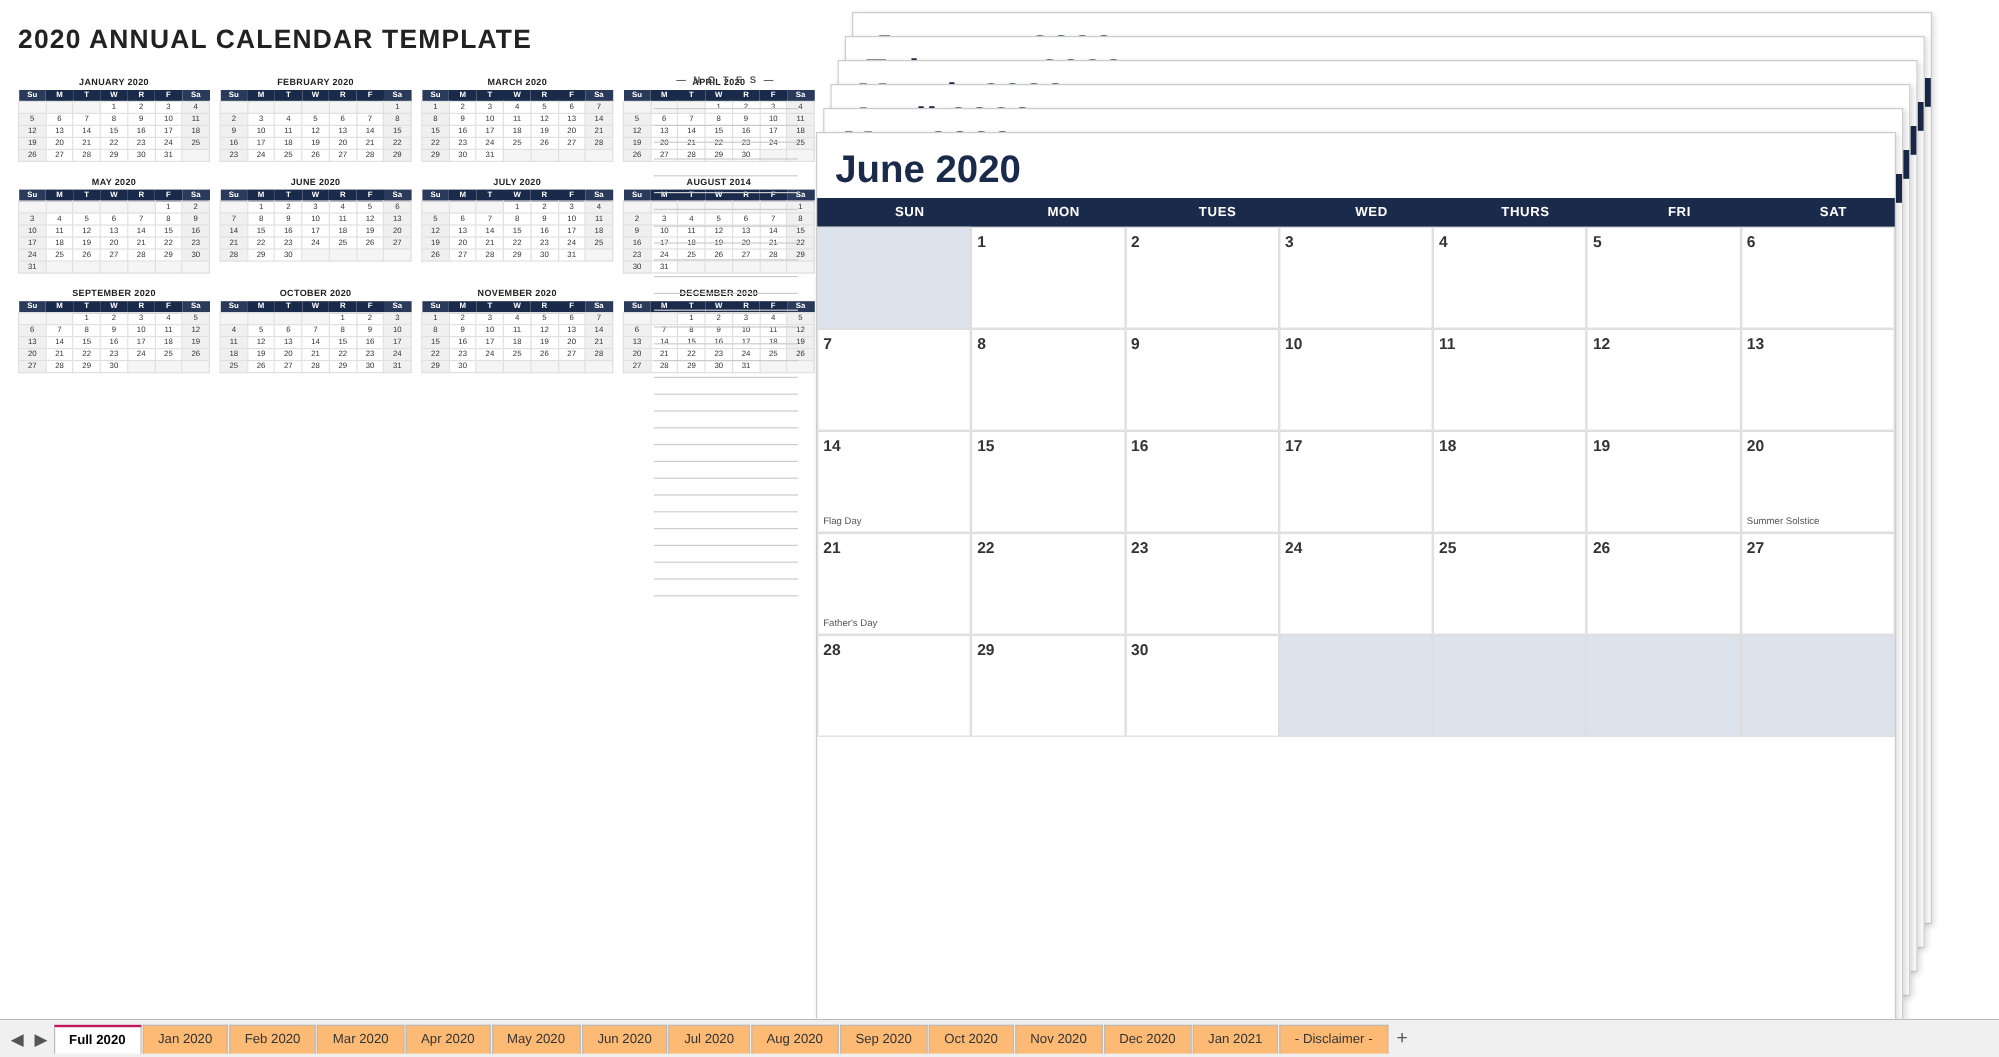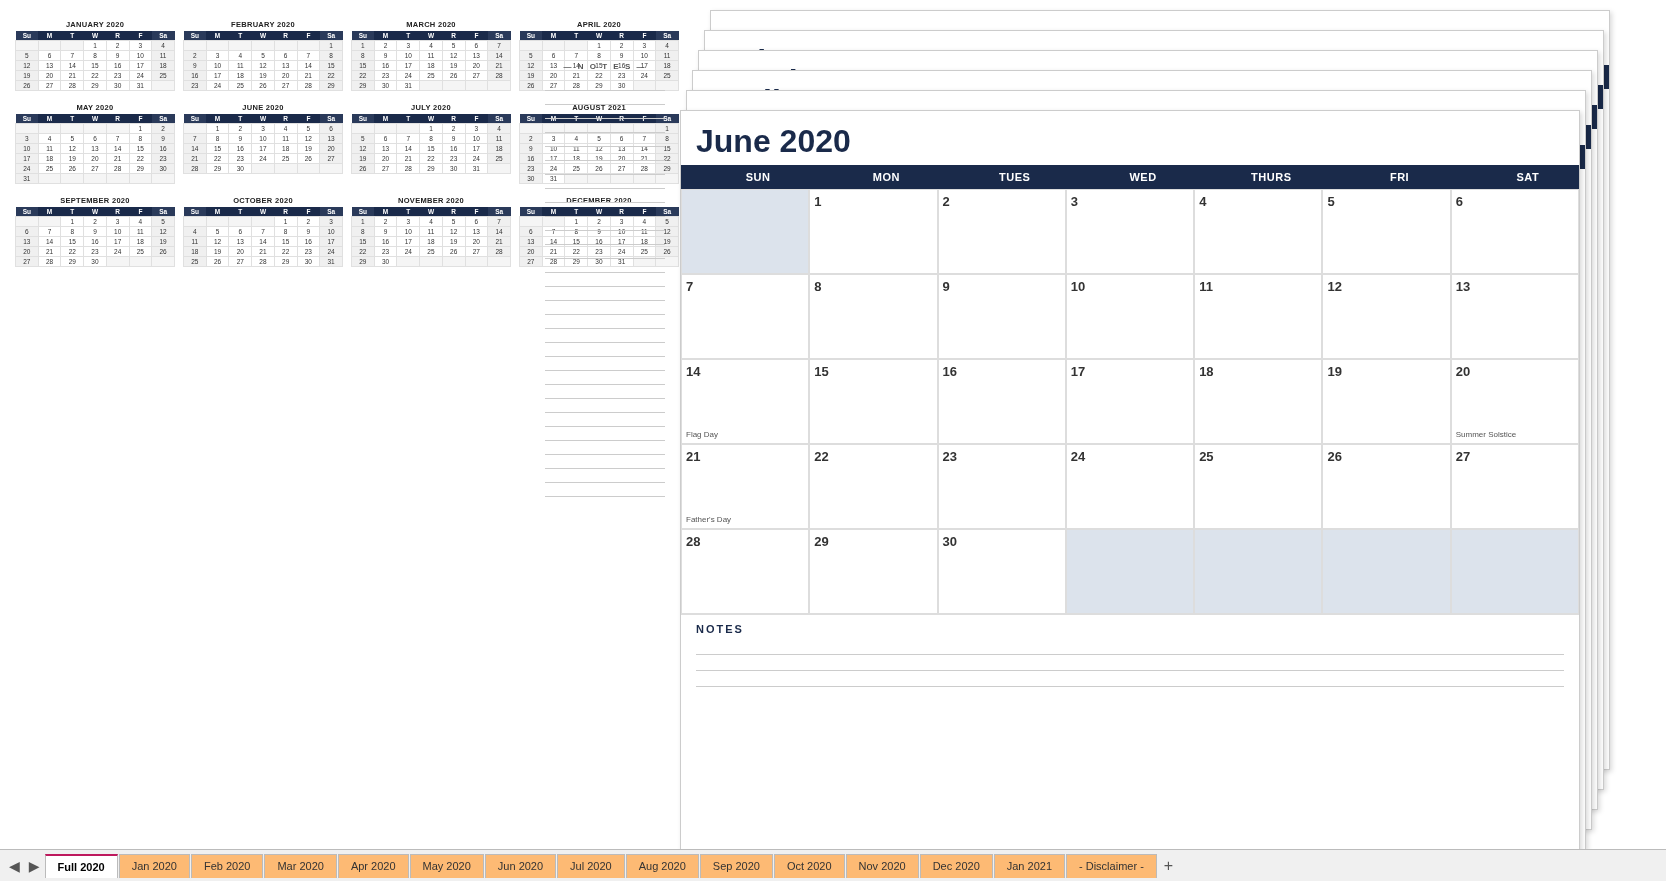--- a/index.html
+++ b/index.html
@@ -94,20 +94,21 @@
     .tab-nav-btn { font-size: 14px; color: #555; cursor: pointer; padding: 0 4px; }
     .tab-add-btn { font-size: 16px; color: #555; cursor: pointer; padding: 0 6px; }
   </style>
 </head>
 <body>
 
 <div class="app-container">
   <div class="sheet-area">
 
     <div class="annual-view">
+      <div class="annual-title">2020 ANNUAL CALENDAR TEMPLATE</div>
       <div class="months-grid">
 
         <div class="mini-month">
           <div class="mini-month-title">JANUARY 2020</div>
           <table class="mini-cal-table">
             <tbody>
                 <tr>
                   <th class="sun">Su</th>
                   <th>M</th>
                   <th>T</th>
@@ -540,21 +541,21 @@
                   <td>29</td>
                   <td>30</td>
                   <td>31</td>
                   <td class="empty"></td>
                 </tr>
           </tbody>
             </table>
         </div>
 
         <div class="mini-month">
-          <div class="mini-month-title">AUGUST 2021</div>
+          <div class="mini-month-title">AUGUST 2014</div>
           <table class="mini-cal-table">
             <tbody>
                 <tr>
                   <th class="sun">Su</th>
                   <th>M</th>
                   <th>T</th>
                   <th>W</th>
                   <th>R</th>
                   <th>F</th>
                   <th class="sat">Sa</th>
@@ -1026,28 +1027,20 @@
         <div class="cal-body">
           <div class="cal-cell">28</div>
           <div class="cal-cell">29</div>
           <div class="cal-cell">30</div>
           <div class="cal-cell empty-cell"></div>
           <div class="cal-cell empty-cell"></div>
           <div class="cal-cell empty-cell"></div>
           <div class="cal-cell empty-cell"></div>
         </div>
 
-        <div class="notes-area-bottom">
-          <div class="notes-area-label">NOTES</div>
-          <div class="notes-rows">
-            <div class="notes-row-line"></div>
-            <div class="notes-row-line"></div>
-            <div class="notes-row-line"></div>
-          </div>
-        </div>
       </div>
 
     </div>
 
   </div>
 
   <div class="tab-bar">
     <span class="tab-nav-btn">◀</span>
     <span class="tab-nav-btn">▶</span>
     <div class="tab-item active">Full 2020</div>

